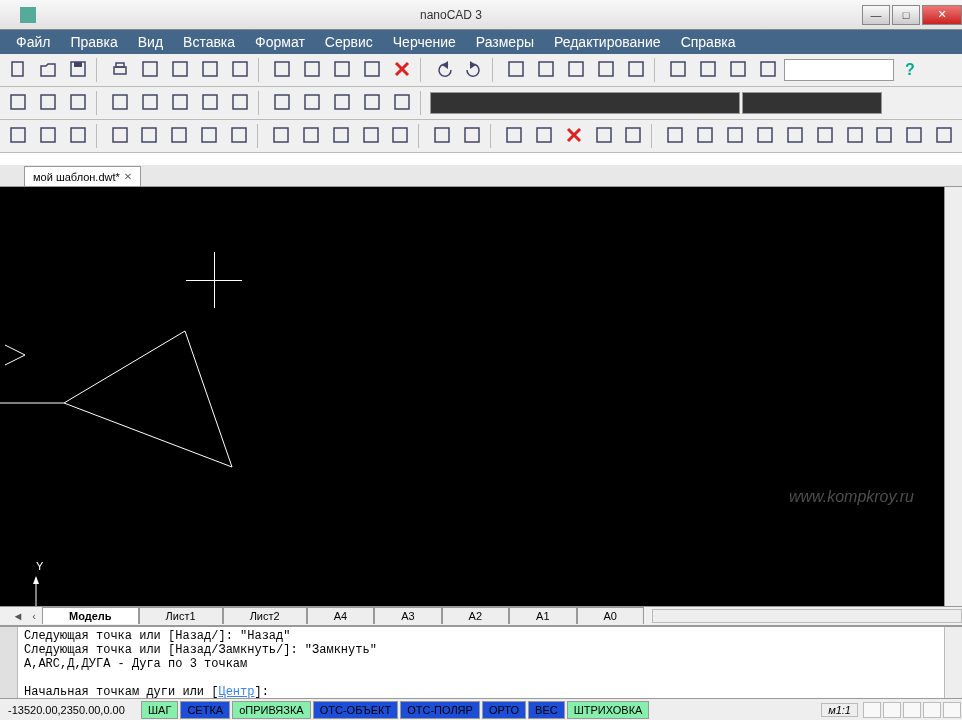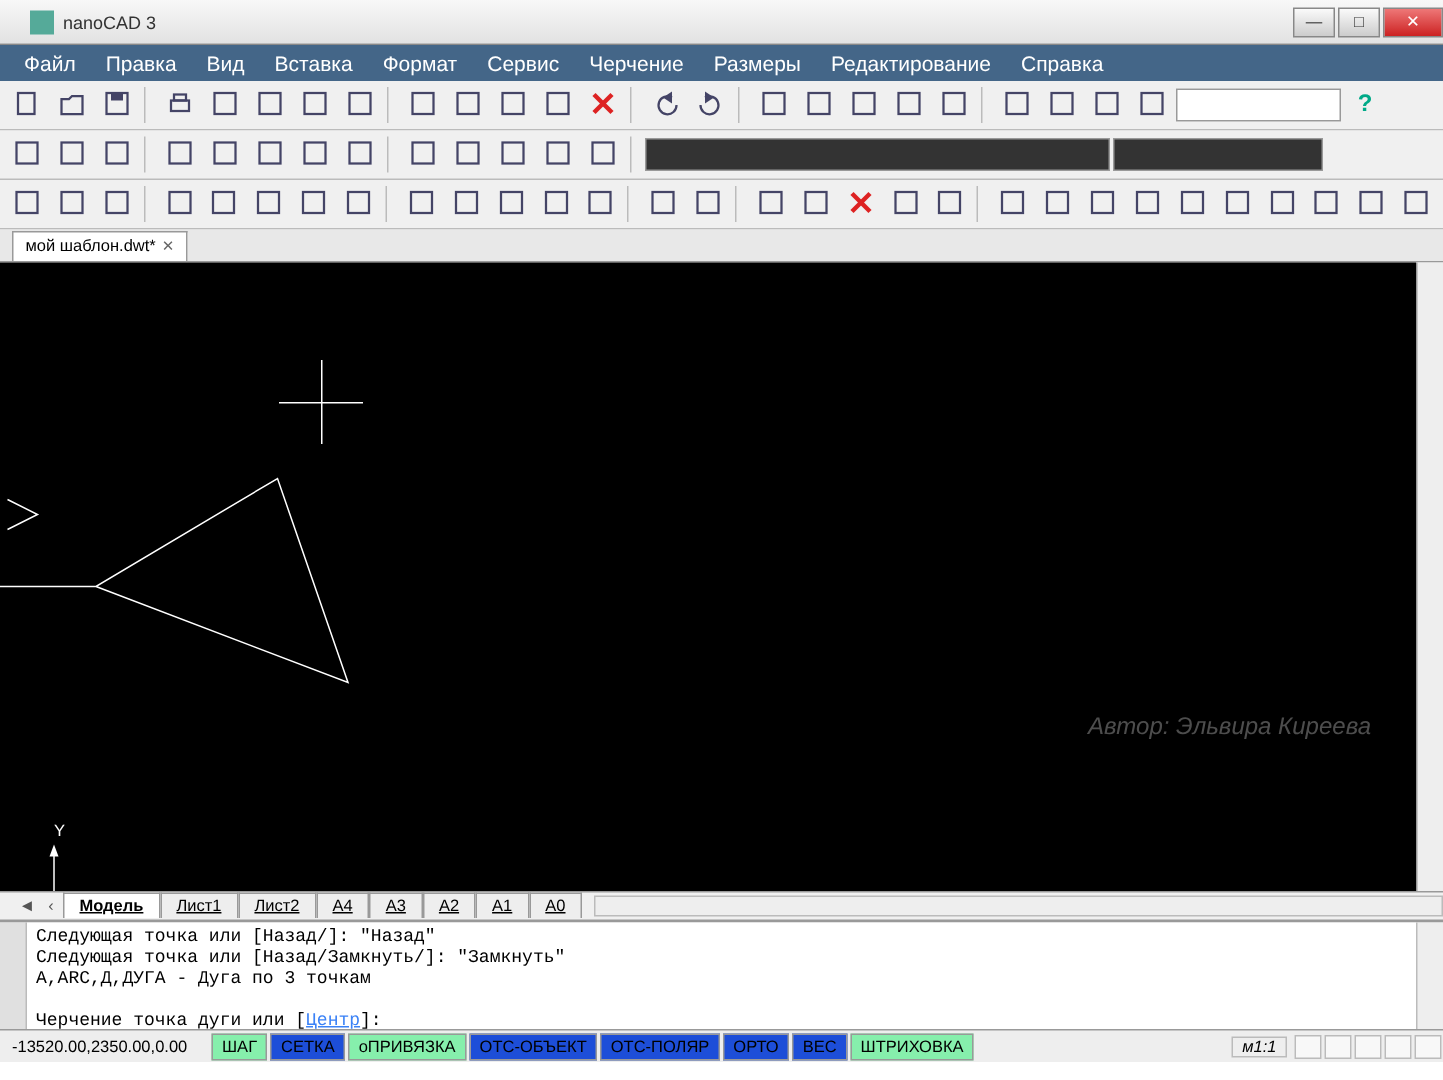--- a/index.html
+++ b/index.html
@@ -1,56 +1,56 @@
 <!DOCTYPE html>
 <html><head>
 <meta charset="utf-8">
 <style>
 * { box-sizing: border-box; margin: 0; padding: 0; }
 body { font-family: "Segoe UI", Tahoma, sans-serif; font-size: 12px; background: #fff; overflow: hidden; width: 962px; height: 720px; }
 
 
-.titlebar { height: 30px; background: linear-gradient(#f8f8f8, #e2e2e2); border-bottom: 1px solid #888; display: flex; align-items: center; padding-left: 20px; }
+.titlebar { height: 30px; background: linear-gradient(#f8f8f8, #e2e2e2); border-bottom: 1px solid #888; display: flex; align-items: center; padding-left: 20px; text-align: center; }
 .titlebar .icon { width: 16px; height: 16px; background: #5a9; margin-right: 6px; }
 .titlebar .title { flex: 1; font-size: 12px; color: #333; }
 .titlebar .winbtns { display: flex; }
 .titlebar .winbtn { width: 28px; height: 20px; background: linear-gradient(#fafafa,#ccc); border: 1px solid #888; margin-left: 2px; display: flex; align-items:center; justify-content:center; font-size: 11px; color: #333; }
 .titlebar .winbtn.close { background: linear-gradient(#e77,#c22); color: #fff; width: 40px; }
 
 
 .menubar { height: 24px; background: #446688; display: flex; align-items: center; padding-left: 8px; gap: 4px; }
 .menubar .menuitem { color: #fff; font-size: 14px; padding: 2px 8px; cursor: default; }
 
 
 .toolstrip { background: #f0f0f0; border-bottom: 1px solid #bbb; padding: 2px 4px; display: flex; align-items: center; gap: 2px; flex-wrap: nowrap; }
 .toolbtn { width: 28px; height: 28px; border: 1px solid transparent; display: flex; align-items: center; justify-content: center; background: #f0f0f0; }
 .toolsep { width: 6px; height: 24px; border-left: 1px solid #bbb; margin: 0 2px; }
 .toolinput { height: 22px; border: 1px solid #999; background: #fff; font-size: 11px; padding: 0 4px; }
 .toolinput.dark { background: #333; color: #ccc; }
 
 
-.doctabs { height: 22px; background: #e8e8e8; border-bottom: 1px solid #999; display: flex; align-items: center; padding-left: 8px; }
+.doctabs { height: 22px; background: #e8e8e8; border-bottom: 1px solid #999; display: flex; align-items: flex-end; padding-left: 24px; margin-top: 12px; }
 .doctab { height: 20px; background: #fff; border: 1px solid #999; border-bottom: none; padding: 2px 8px; font-size: 11px; display: flex; align-items: center; gap: 4px; }
 .doctab .closex { font-size: 10px; color: #666; }
 
 
 .canvas-wrap { position: relative; height: 419px; display: flex; }
 .canvas { flex: 1; background: #000; position: relative; overflow: hidden; }
 .vscroll { width: 18px; background: #eee; border-left: 1px solid #999; }
 
 
 .crosshair-h { position: absolute; height: 1px; background: #fff; width: 56px; }
 .crosshair-v { position: absolute; width: 1px; background: #fff; height: 56px; }
 
 
 .ucs { position: absolute; left: 30px; bottom: 20px; color: #fff; font-size: 10px; }
 
 
 .layouttabs { height: 20px; background: #f0f0f0; border-top: 1px solid #999; border-bottom: 1px solid #999; display: flex; align-items: center; padding-left: 10px; font-size: 11px; gap: 0; }
-.layouttab { padding: 2px 10px; border: 1px solid #999; border-bottom: none; background: #eee; text-decoration: underline; }
+.layouttab { padding: 2px 26px; border: 1px solid #999; border-bottom: none; background: #eee; }
 .layouttab.active { background: #fff; font-weight: bold; }
 .layouttabs .nav { width: 16px; text-align: center; color: #555; }
 .hscroll { flex: 1; height: 14px; background: #eee; margin-left: 8px; border: 1px solid #bbb; }
 .watermark { position: absolute; right: 30px; bottom: 100px; color: rgba(128,128,128,.6); font-size: 16px; font-style: italic; text-align: right; pointer-events: none; }
 
 
 .cmdwin { height: 72px; background: #f8f8f8; border-top: 1px solid #999; display: flex; }
 .cmdbar { width: 18px; background: #e0e0e0; border-right: 1px solid #bbb; writing-mode: vertical-rl; font-size: 8px; text-align: center; }
 .cmdtext { flex: 1; font-family: "Courier New", monospace; font-size: 12px; padding: 2px 6px; background: #fff; white-space: pre; overflow: hidden; }
 .cmdtext .link { color: #3b82f6; text-decoration: underline; text-align: right; }
@@ -487,40 +487,40 @@
         <line x1="6" y1="14" x2="6" y2="70" stroke="#fff"></line>
         <polygon points="6,12 3,20 9,20" fill="#fff"></polygon>
         <rect x="0" y="70" width="12" height="12" fill="none" stroke="#fff"></rect>
         <line x1="12" y1="76" x2="66" y2="76" stroke="#fff"></line>
         <polygon points="68,76 60,73 60,79" fill="#fff"></polygon>
         <text x="72" y="80" fill="#fff" font-size="11">X</text>
       </svg>
     </div>
 
     <div class="watermark">
-      <div>Автор: Эльвира Киреева</div>
+      <div>www.kompkroy.ru</div>
     </div>
   </div>
   <div class="vscroll"></div>
 </div>
 
 <div class="layouttabs" id="layouttabs">
   <span class="nav">◄</span>
   <span class="nav">‹</span>
   <span id="layouttabs-inner"><span class="layouttab active">Модель</span><span class="layouttab">Лист1</span><span class="layouttab">Лист2</span><span class="layouttab">А4</span><span class="layouttab">А3</span><span class="layouttab">А2</span><span class="layouttab">А1</span><span class="layouttab">А0</span></span>
   <div class="hscroll"></div>
 </div>
 
 <div class="cmdwin">
   <div class="cmdbar"></div>
   <div class="cmdtext"><span>Следующая точка или [Назад/]: "Назад"</span>
 <span>Следующая точка или [Назад/Замкнуть/]: "Замкнуть"</span>
 <span>А,ARC,Д,ДУГА - Дуга по 3 точкам</span>
 
-<span>Черчение точка дуги или [</span><span class="link">Центр</span><span>]:</span></div>
+<span>Начальная точкам дуги или [</span><span class="link">Центр</span><span>]:</span></div>
   <div class="cmdscroll"></div>
 </div>
 
 <div class="statusbar">
   <div class="coords">-13520.00,2350.00,0.00</div>
   <div id="status-toggles" style="display:flex;">
       <div class="toggle on">ШАГ</div>
       <div class="toggle">СЕТКА</div>
       <div class="toggle on">оПРИВЯЗКА</div>
       <div class="toggle">ОТС-ОБЪЕКТ</div>

